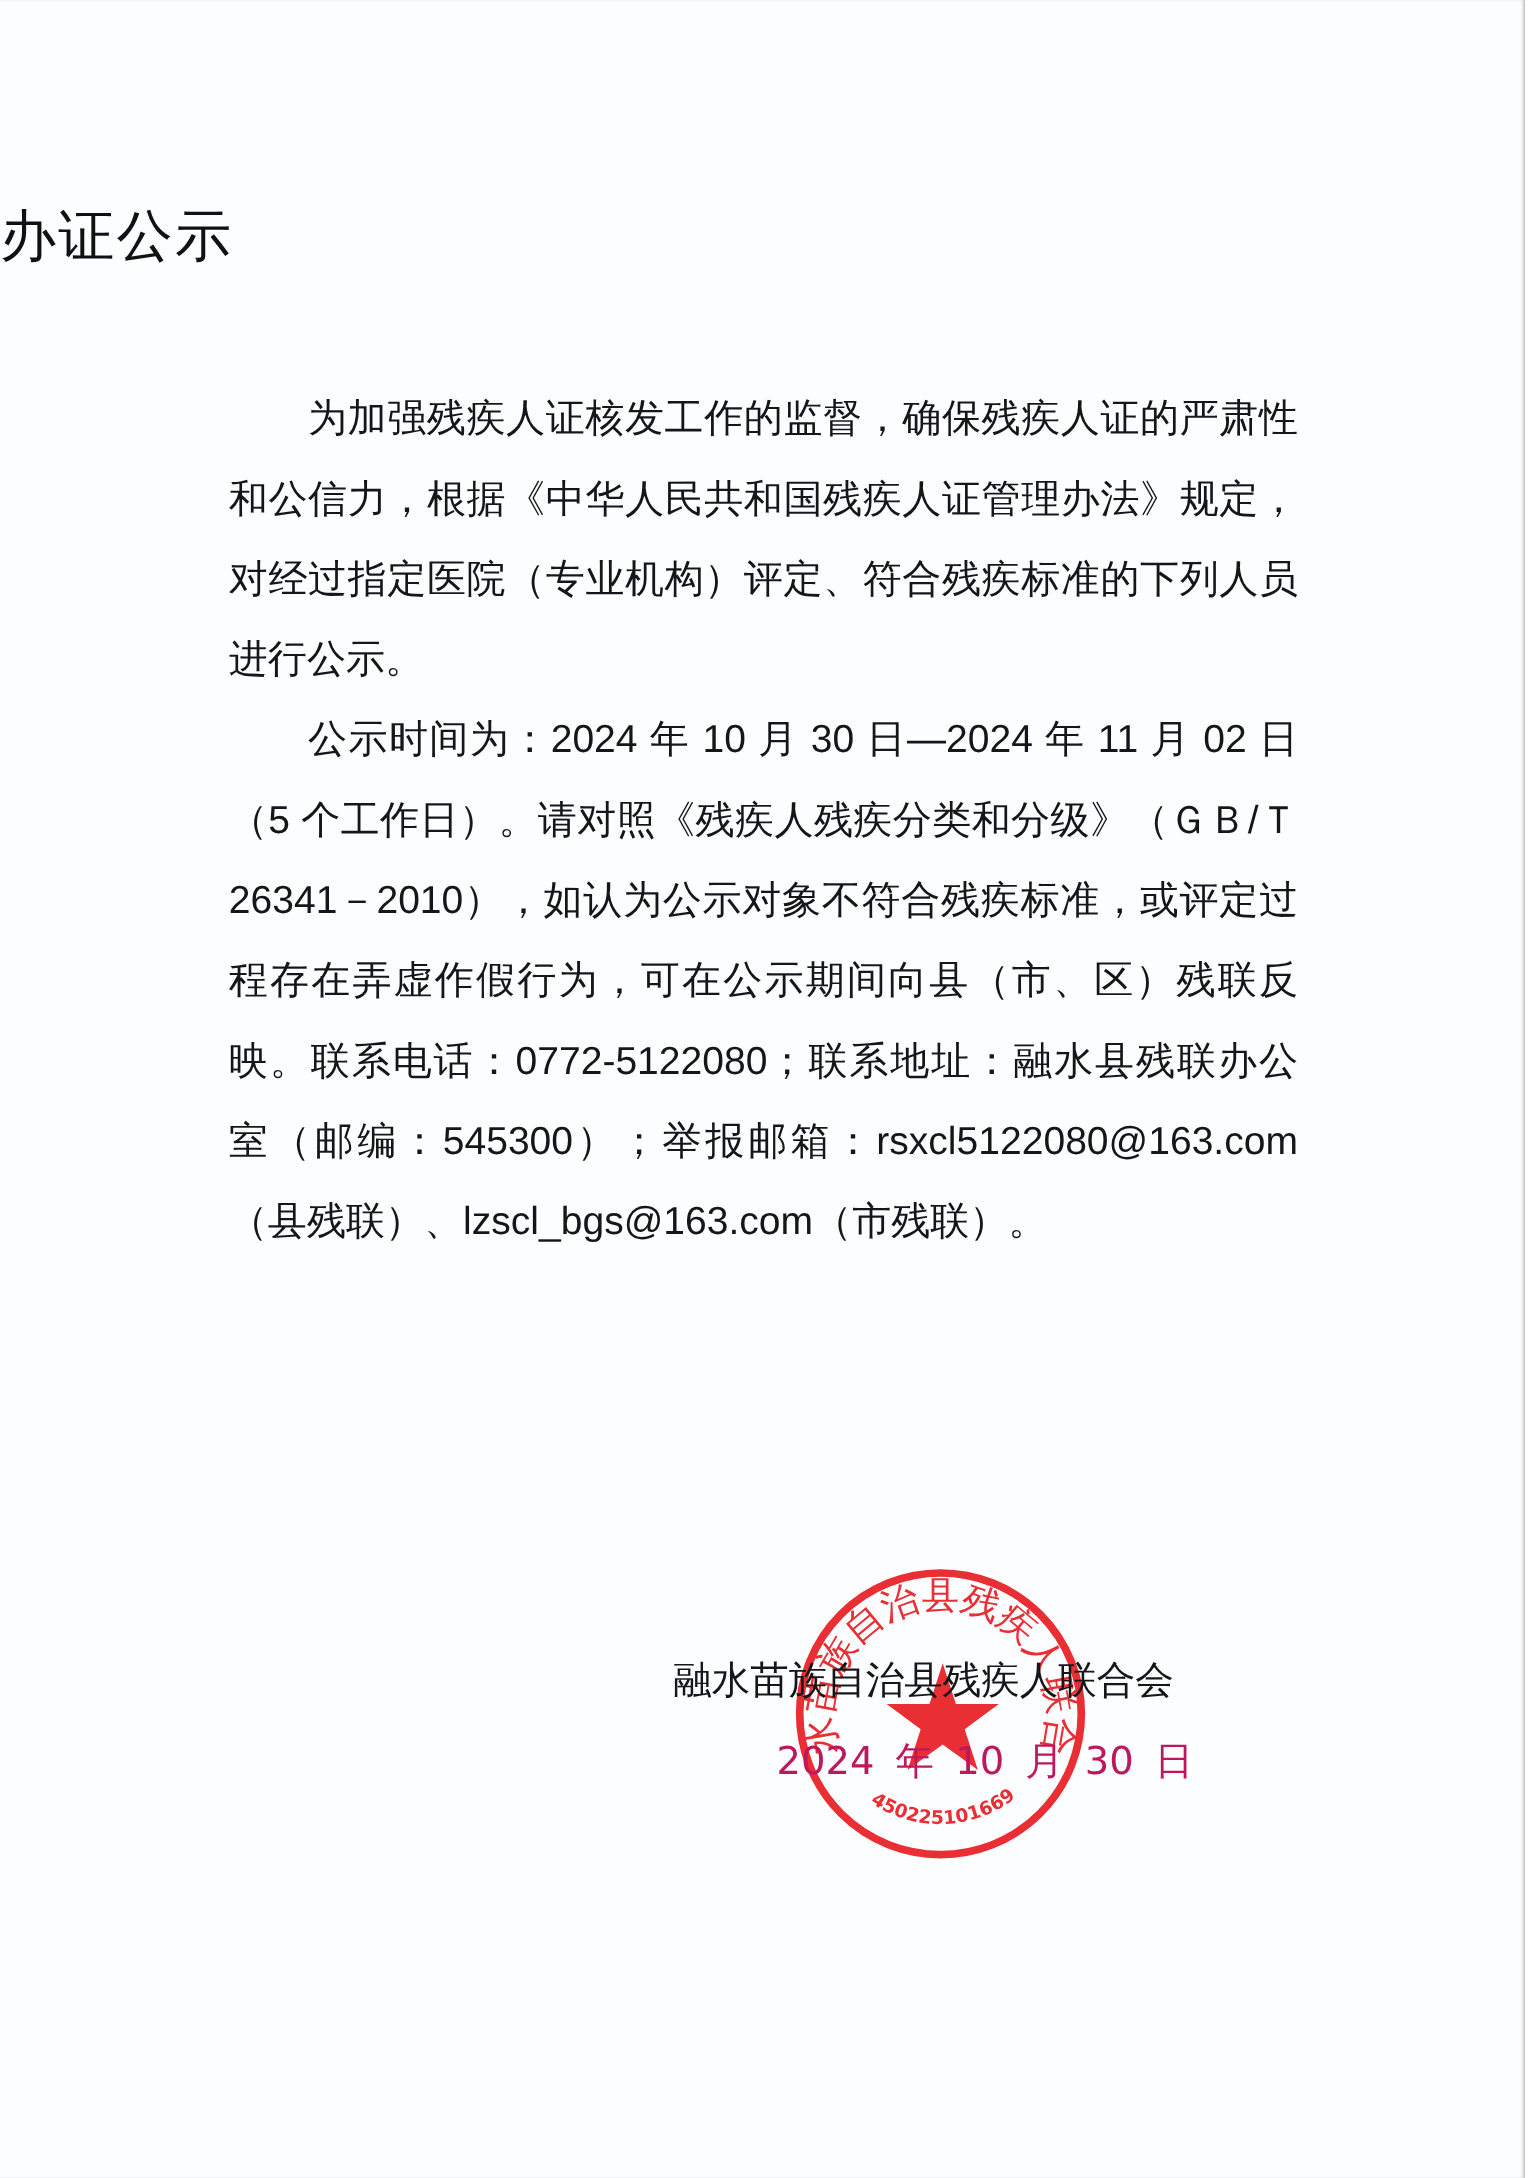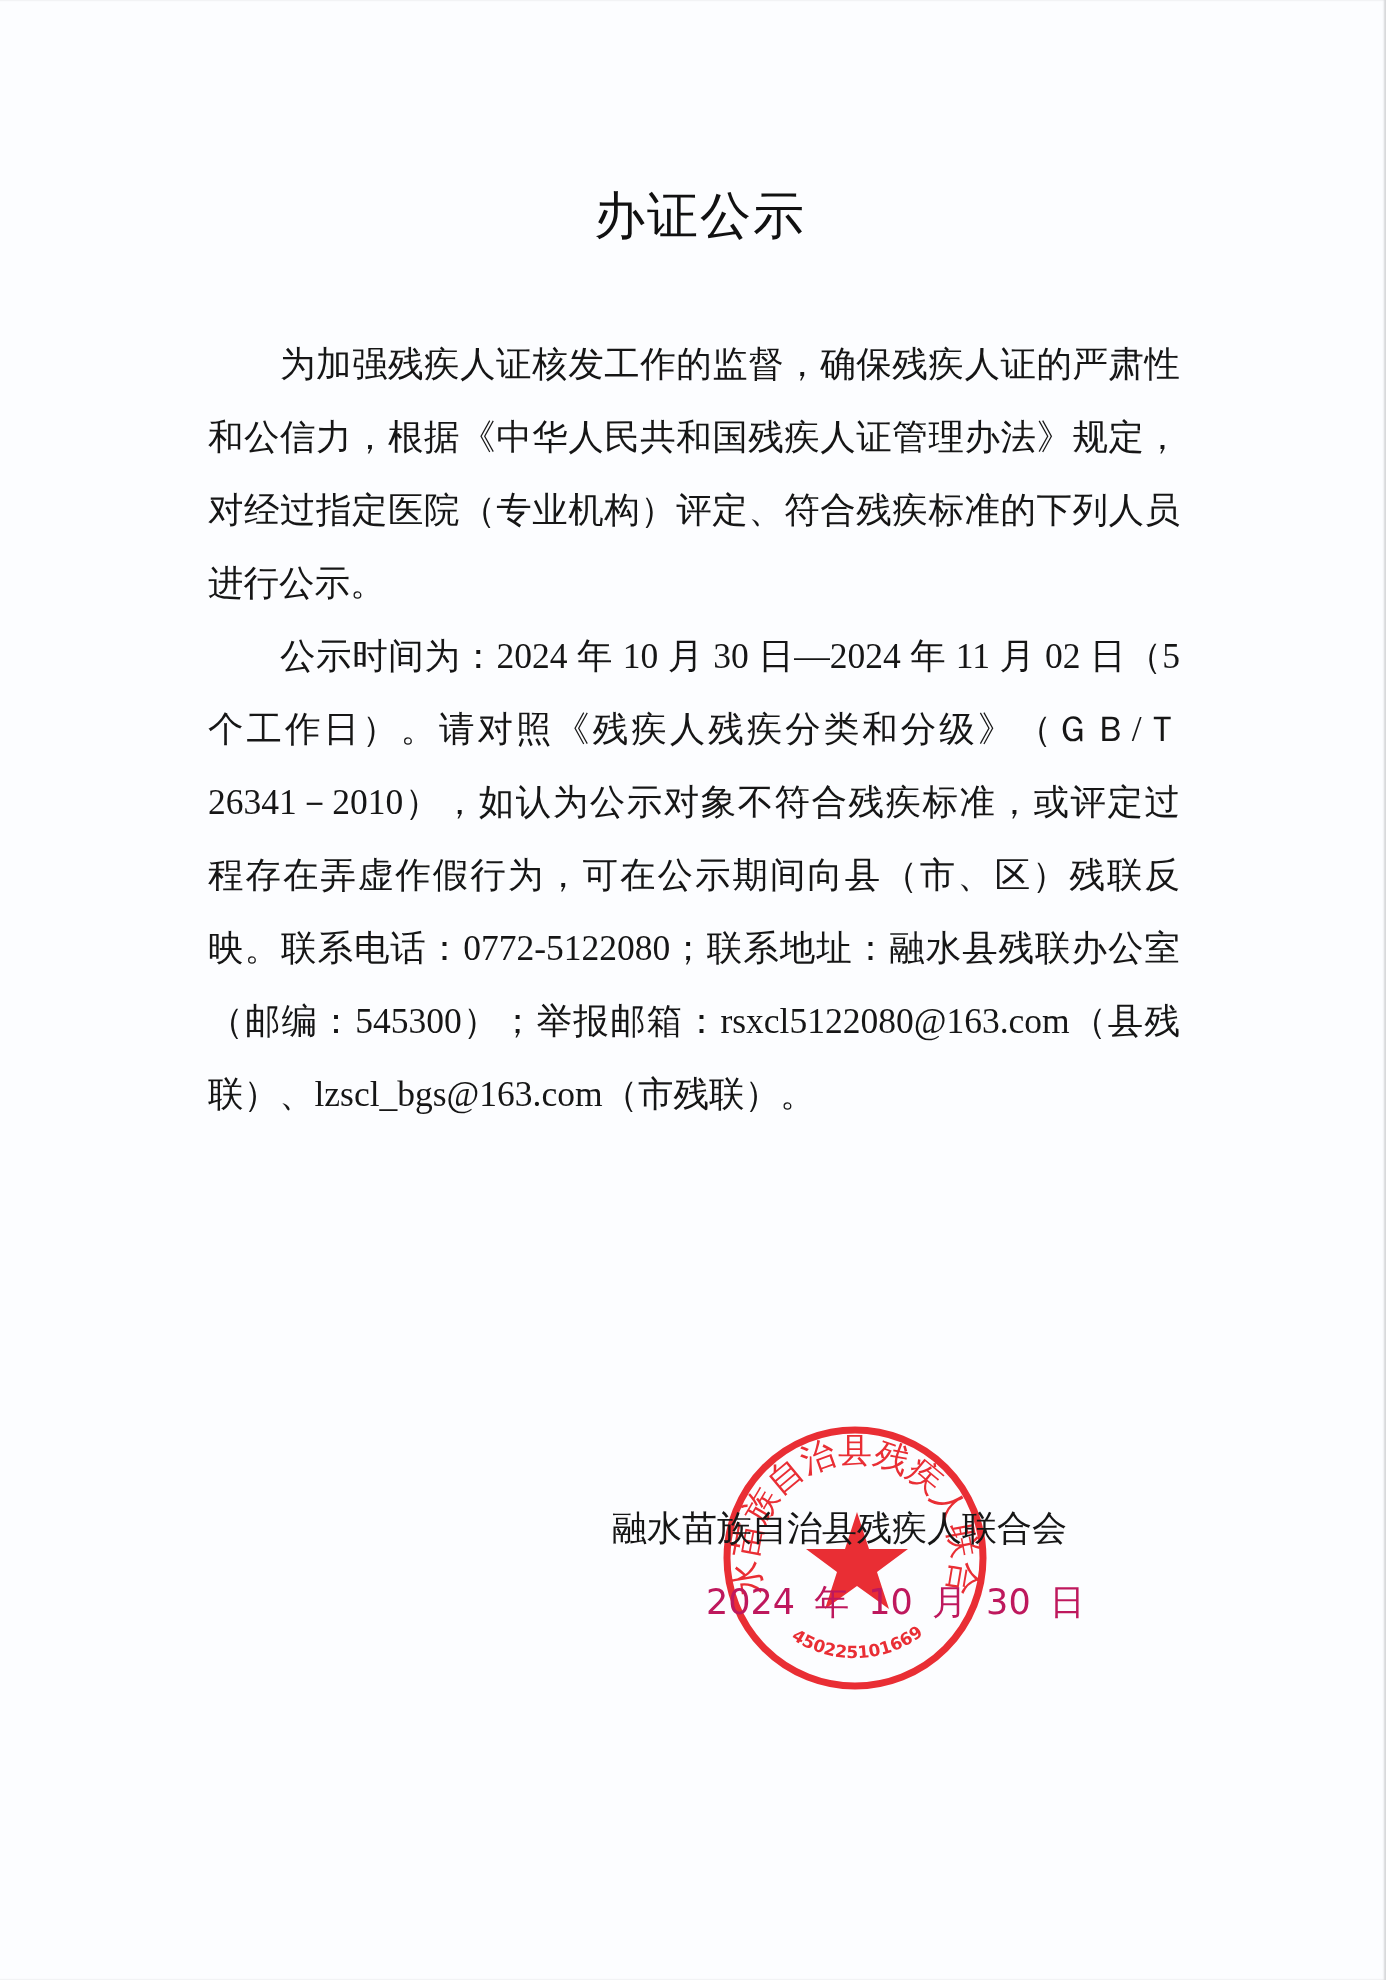--- a/index.html
+++ b/index.html
@@ -13,28 +13,28 @@
     position: absolute; left: 0; top: 0; width: 1386px; height: 1980px;
     background: #fcfdff;
     border-right: 6px solid #4a4a4a;
     box-shadow: inset -2px 0 2px rgba(0,0,0,0.15);
   }
   .right-edge {
     position: absolute; right: 0; top: 0; width: 14px; height: 1980px; background: #ffffff;
   }
   .title {
     position: absolute; left: 0; width: 1400px; top: 180px;
-    text-align: center; font-size: 51px; line-height: 72px; letter-spacing: 2px;
+    text-align: left; font-size: 51px; line-height: 72px; letter-spacing: 2px;
     font-family: "DejaVu Serif", serif; color: #111;
   }
   .body-text {
-    position: absolute; left: 208px; top: 328px; width: 972px;
+    position: absolute; left: 208px; top: 344px; width: 972px;
     font-size: 35.5px; line-height: 73px;
     text-align: justify; text-justify: inter-character;
-    font-family: Liberation Serif, serif; color: #161616;
+    font-family: Liberation Sans, sans-serif; color: #161616;
   }
   .body-text p { margin: 0; text-indent: 72px; }
   .sig-org {
     position: absolute; left: 612px; top: 1503px; width: 500px;
     font-size: 35px; line-height: 50px; white-space: nowrap;
     font-family: "DejaVu Sans", sans-serif; color: #161616; z-index: 2;
   }
   .sig-date {
     position: absolute; left: 706px; top: 1577px;
     font-size: 35px; line-height: 50px; white-space: nowrap; word-spacing: 8px;

